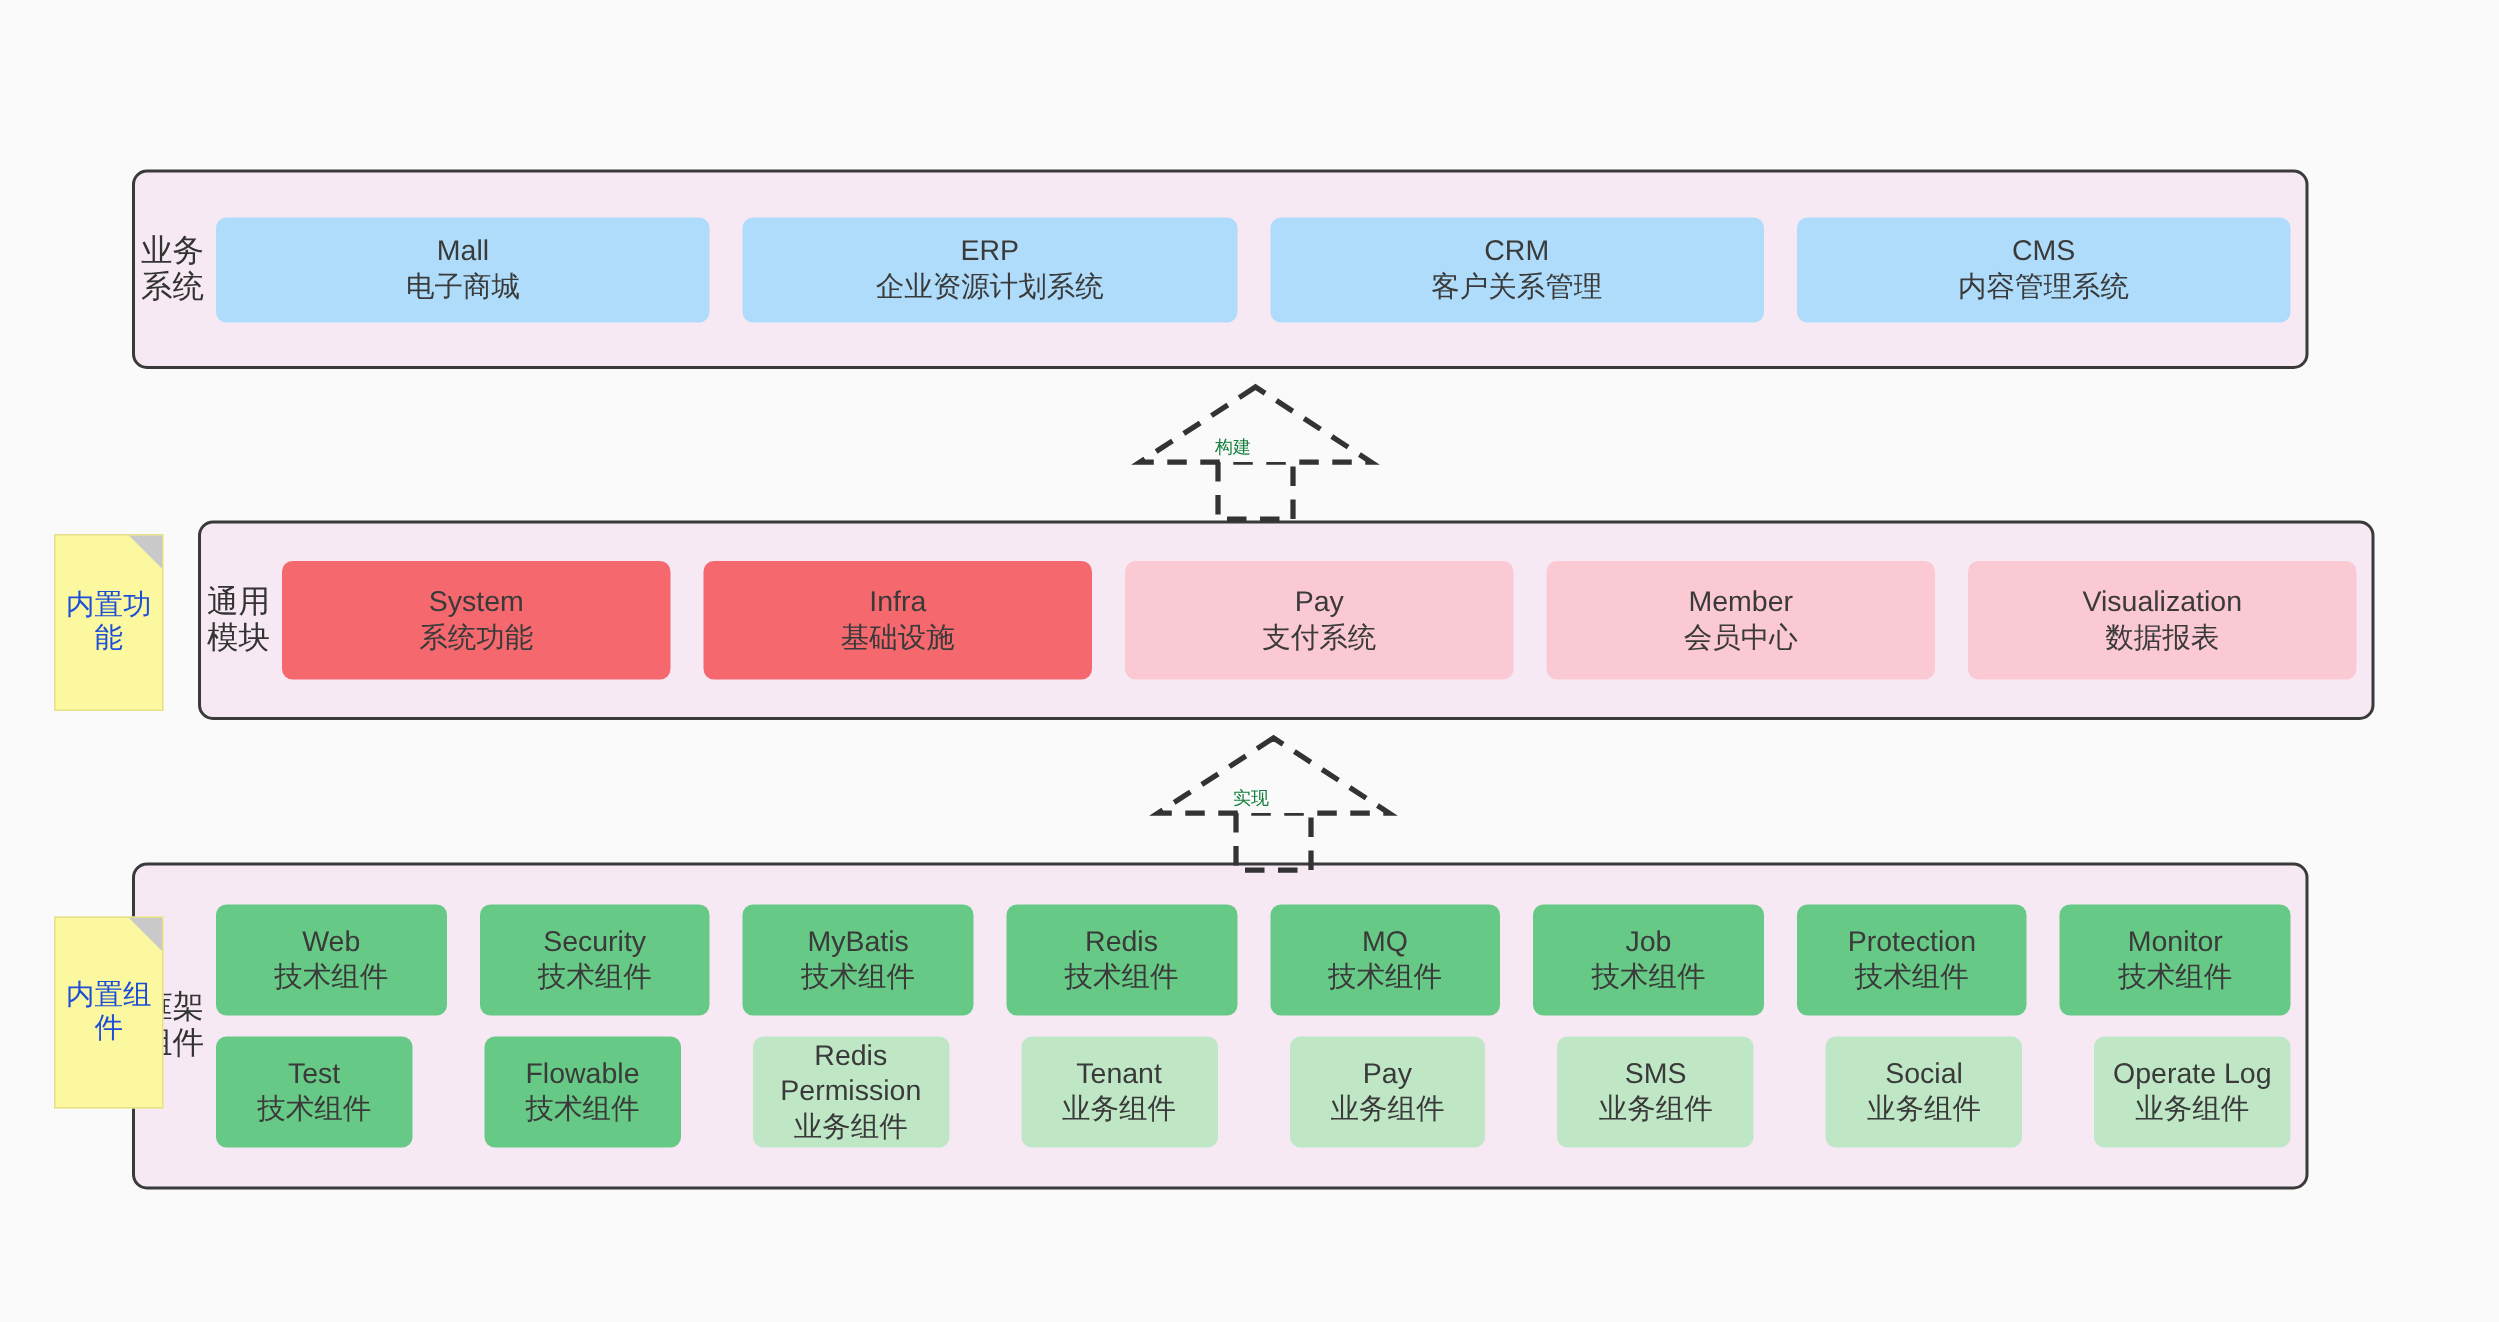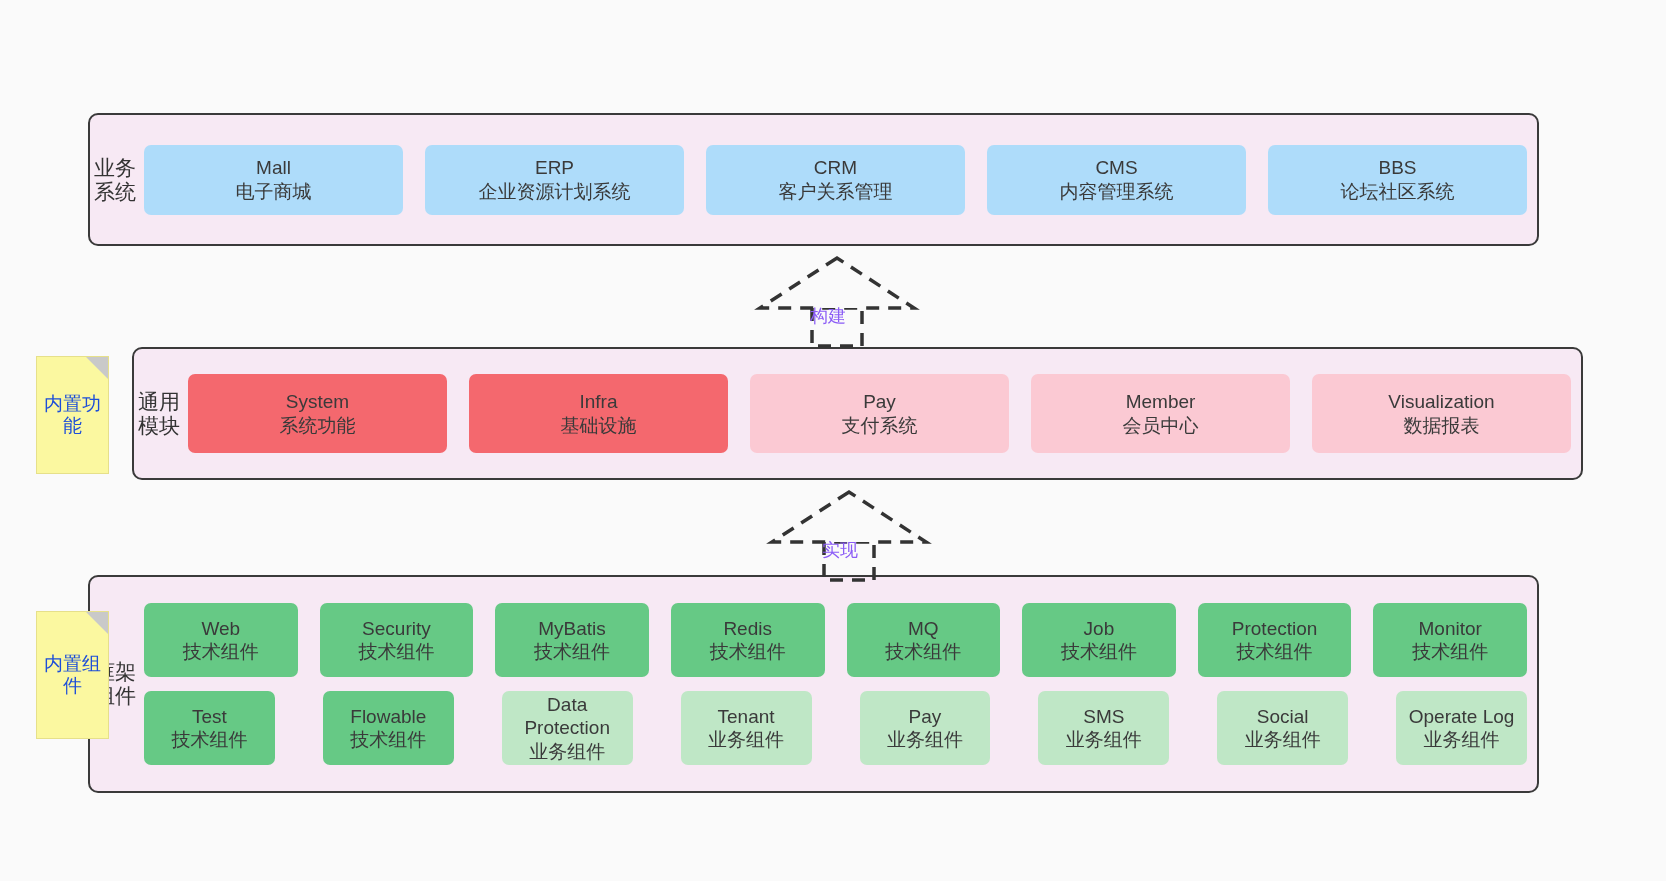--- a/index.html
+++ b/index.html
@@ -116,25 +116,24 @@
   #note-comp { left: 36px; top: 611px; height: 128px; }
 
   
   .arrow-wrap {
     position: absolute;
     z-index: 2;
   }
   .arrow-wrap svg { display: block; }
   .arrow-label {
     position: absolute;
-    font-size: 18px;
-    color: #8b5cf6;
+    font-size: 12px;
+    color: #15803d;
     background: transparent;
     white-space: nowrap;
-    margin-top: 14px;
   }
   #arrow-build { left: 750px; top: 252px; width: 175px; height: 96px; }
   #arrow-build .arrow-label { left: 60px; top: 38px; }
   #arrow-impl  { left: 762px; top: 486px; width: 175px; height: 96px; }
   #arrow-impl  .arrow-label { left: 60px; top: 38px; }
 </style>
 </head>
 <body>
 
 <div class="panel" id="sec-business">
@@ -150,24 +149,20 @@
         <span class="t2">企业资源计划系统</span>
       </div>
       <div class="card c-blue">
         <span class="t1">CRM</span>
         <span class="t2">客户关系管理</span>
       </div>
       <div class="card c-blue">
         <span class="t1">CMS</span>
         <span class="t2">内容管理系统</span>
       </div>
-      <div class="card c-blue">
-        <span class="t1">BBS</span>
-        <span class="t2">论坛社区系统</span>
-      </div>
     </div>
   </div>
 </div>
 
 <div class="arrow-wrap" id="arrow-build">
   <svg width="175" height="96" viewBox="0 0 175 96">
     <path d="M 87 6 L 10 56 L 164 56 Z" fill="#fafafa" stroke="#333333" stroke-width="3.5" stroke-dasharray="13,9" stroke-linejoin="miter"></path>
     <path d="M 62 56 L 62 94 L 112 94 L 112 56" fill="none" stroke="#333333" stroke-width="3.5" stroke-dasharray="13,9"></path>
     <rect x="64" y="28" width="46" height="28" fill="#fafafa"></rect>
   </svg>
@@ -263,21 +258,21 @@
     <div class="row">
       <div class="card c-green">
         <span class="t1">Test</span>
         <span class="t2">技术组件</span>
       </div>
       <div class="card c-green">
         <span class="t1">Flowable</span>
         <span class="t2">技术组件</span>
       </div>
       <div class="card c-lgreen">
-        <span class="t1">Data Protection</span>
+        <span class="t1">Redis Permission</span>
         <span class="t2">业务组件</span>
       </div>
       <div class="card c-lgreen">
         <span class="t1">Tenant</span>
         <span class="t2">业务组件</span>
       </div>
       <div class="card c-lgreen">
         <span class="t1">Pay</span>
         <span class="t2">业务组件</span>
       </div>

